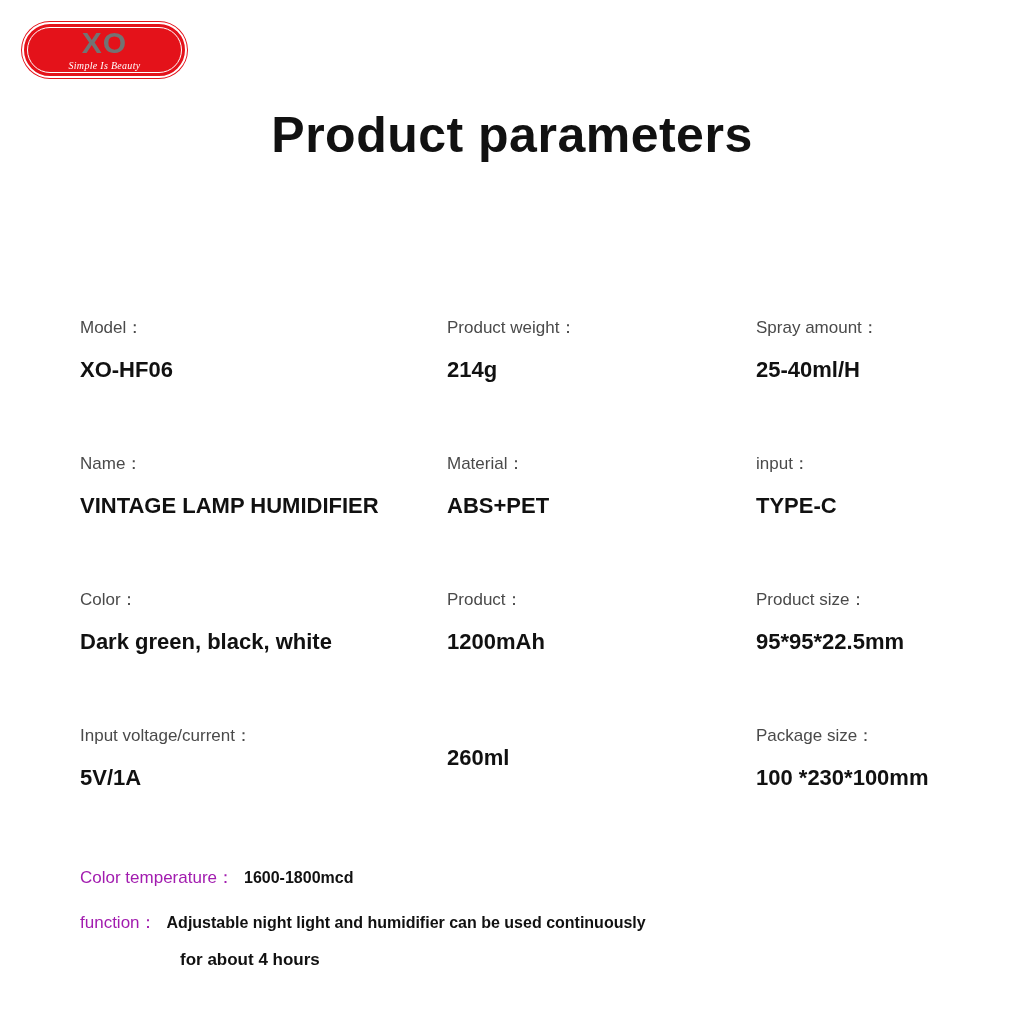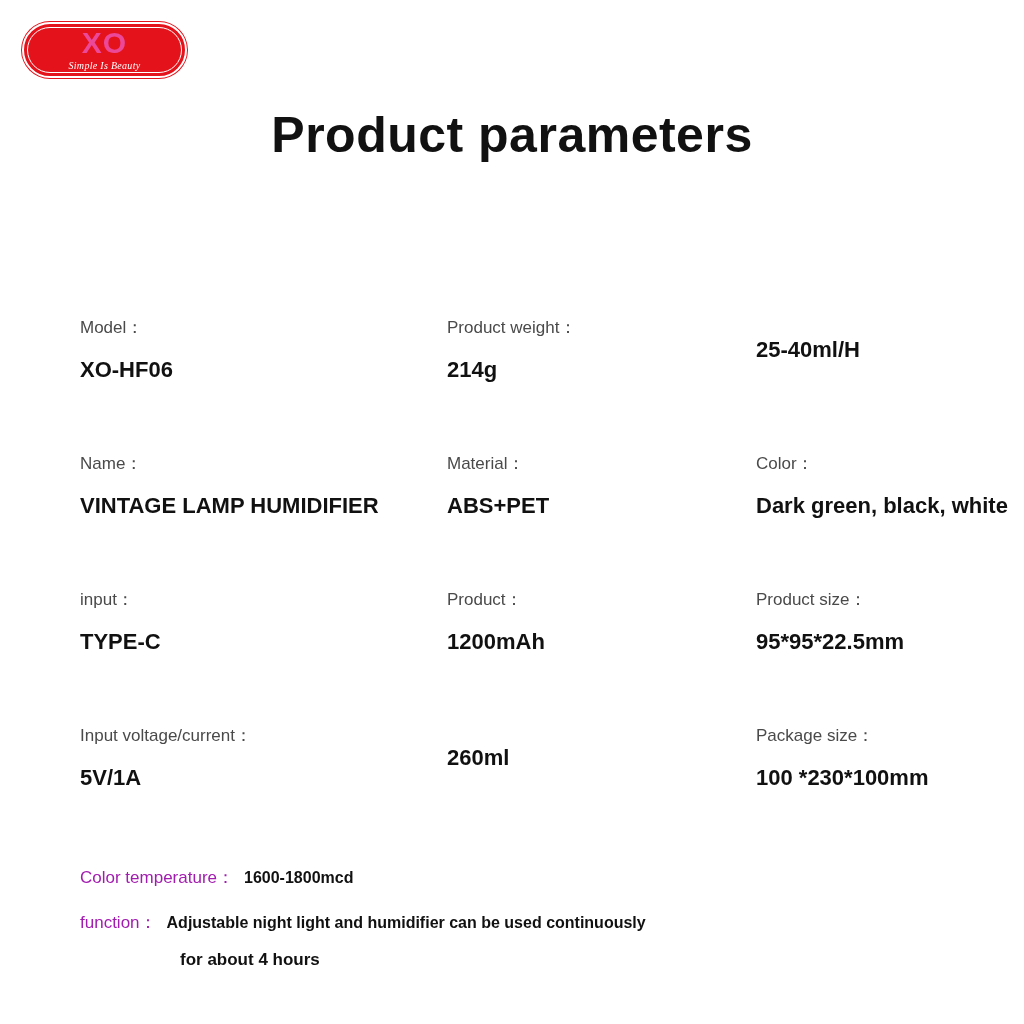--- a/index.html
+++ b/index.html
@@ -40,21 +40,21 @@
     bottom: 5px;
     border: 1.5px solid #ffffff;
     border-radius: 23px;
   }
   .logo-xo {
     position: absolute;
     left: 0;
     right: 0;
     top: 6px;
     text-align: center;
-    color: #ec4899;
+    color: #737373;
     font-size: 30px;
     font-weight: bold;
     letter-spacing: 1px;
     line-height: 30px;
     font-family: "Liberation Sans", sans-serif;
   }
   .logo-tag {
     position: absolute;
     left: 0;
     right: 0;
@@ -158,41 +158,42 @@
     <div class="spec-label">Model：</div>
     <div class="spec-value">XO-HF06</div>
   </div>
 
   <div class="spec-cell">
     <div class="spec-label">Product weight：</div>
     <div class="spec-value">214g</div>
   </div>
 
   <div class="spec-cell">
+    <div class="spec-label">Spray amount：</div>
     <div class="spec-value">25-40ml/H</div>
   </div>
 
   <div class="spec-cell">
     <div class="spec-label">Name：</div>
     <div class="spec-value">VINTAGE LAMP HUMIDIFIER</div>
   </div>
 
   <div class="spec-cell">
     <div class="spec-label">Material：</div>
     <div class="spec-value">ABS+PET</div>
   </div>
 
   <div class="spec-cell">
+    <div class="spec-label">input：</div>
+    <div class="spec-value">TYPE-C</div>
+  </div>
+
+  <div class="spec-cell">
     <div class="spec-label">Color：</div>
     <div class="spec-value">Dark green, black, white</div>
-  </div>
-
-  <div class="spec-cell">
-    <div class="spec-label">input：</div>
-    <div class="spec-value">TYPE-C</div>
   </div>
 
   <div class="spec-cell">
     <div class="spec-label">Product：</div>
     <div class="spec-value">1200mAh</div>
   </div>
 
   <div class="spec-cell">
     <div class="spec-label">Product size：</div>
     <div class="spec-value">95*95*22.5mm</div>

